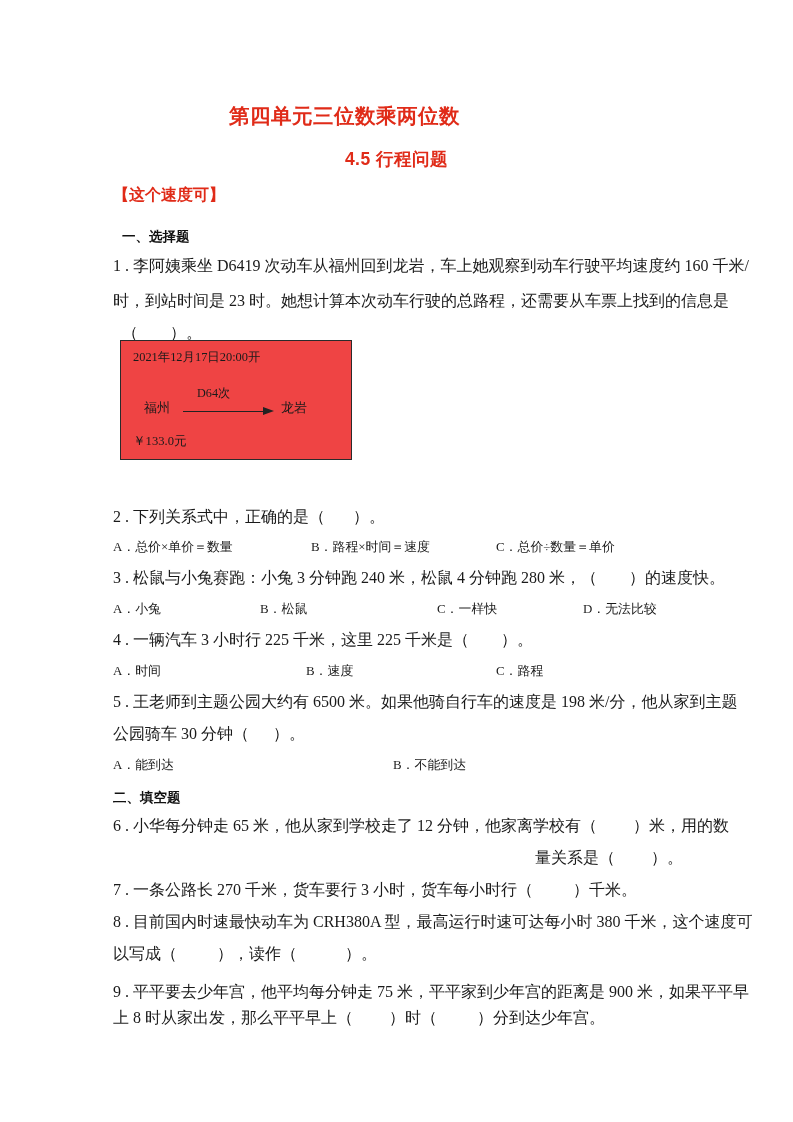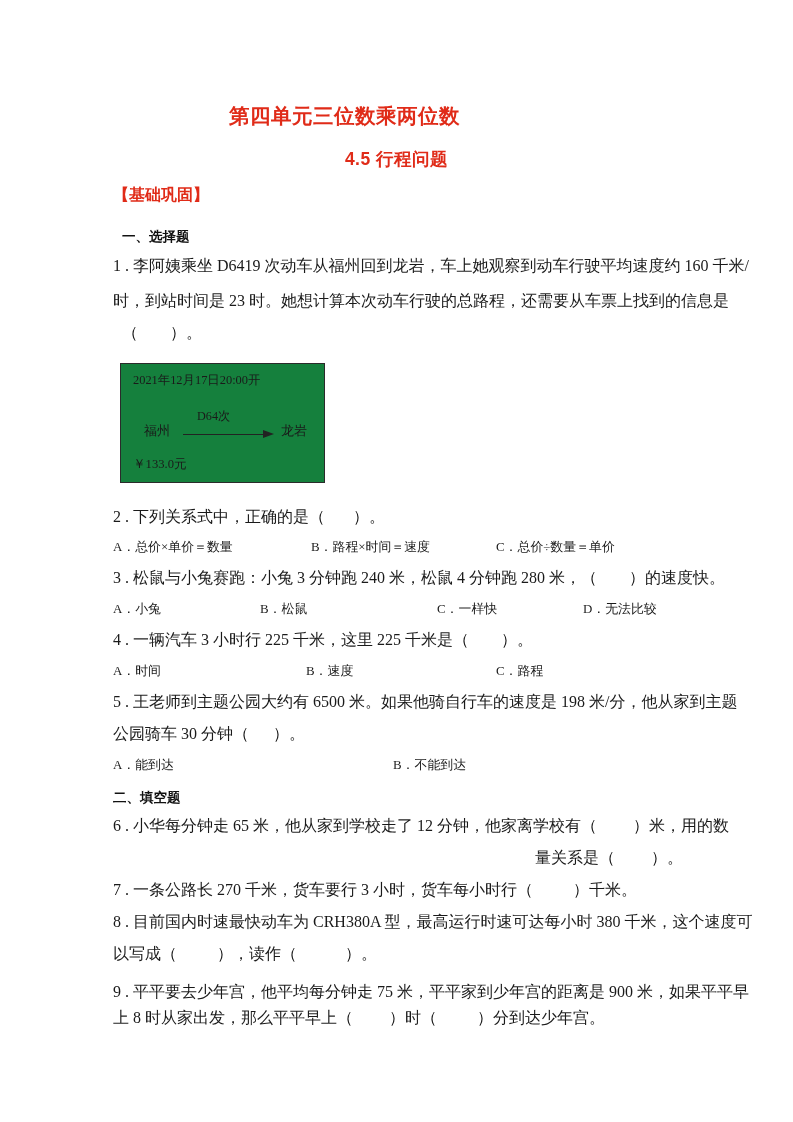--- a/index.html
+++ b/index.html
@@ -83,25 +83,25 @@
     font-size: 12.9px;
     color: #1a1a1a;
   }
   .opts span.opt {
     display: inline-block;
   }
   
   .ticket {
     position: absolute;
     left: 120px;
-    top: 363px;
-    width: 205px;
+    top: 340px;
+    width: 232px;
     height: 120px;
     border: 1.3px solid #2b2b2b;
-    background: #15803d;
+    background: #ef4444;
     box-sizing: border-box;
   }
   .ticket-date {
     position: absolute;
     left: 12px;
     top: 8px;
     font-size: 12.4px;
     white-space: pre;
   }
   .ticket-route {
@@ -163,21 +163,21 @@
     white-space: pre;
   }
 </style>
 </head>
 <body>
 
 <div class="page">
 
   <div class="title-main">第四单元三位数乘两位数</div>
   <div class="title-sub">4.5 行程问题</div>
-  <div class="section-red">【基础巩固】</div>
+  <div class="section-red">【这个速度可】</div>
 
   <div class="section-bold" style="top:228px;">一、选择题</div>
 
   <div class="qline" style="top:258px;">1 . 李阿姨乘坐 D6419 次动车从福州回到龙岩，车上她观察到动车行驶平均速度约 160 千米/</div>
   <div class="qline" style="top:293px;">时，到站时间是 23 时。她想计算本次动车行驶的总路程，还需要从车票上找到的信息是</div>
   <div class="qline indent" style="top:325px;">（        ）。</div>
 
   <div class="ticket">
     <div class="ticket-date">2021年12月17日20:00开</div>
     <div class="ticket-route">

